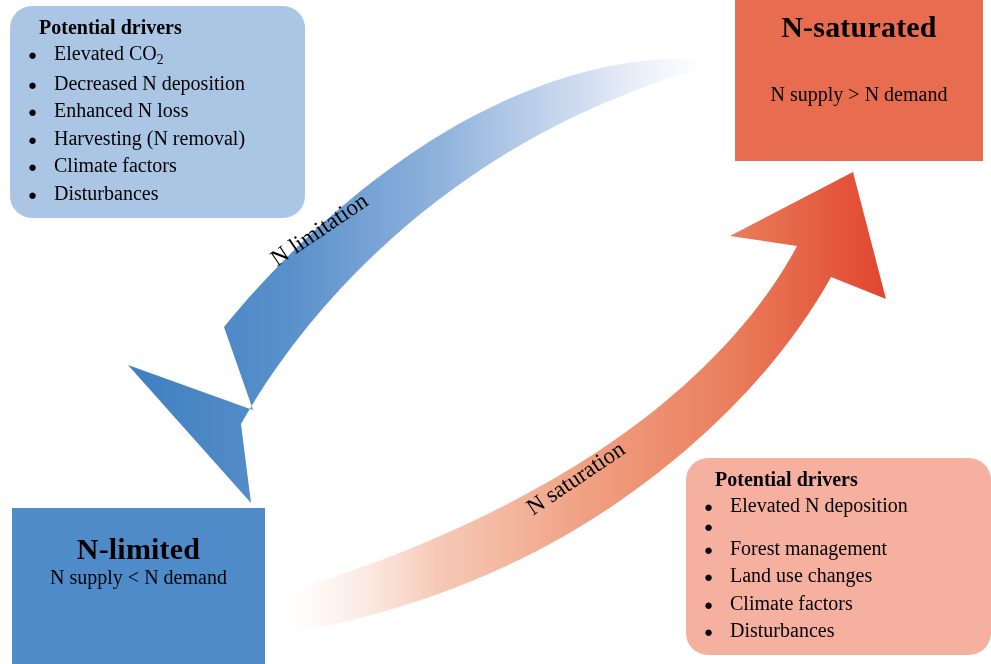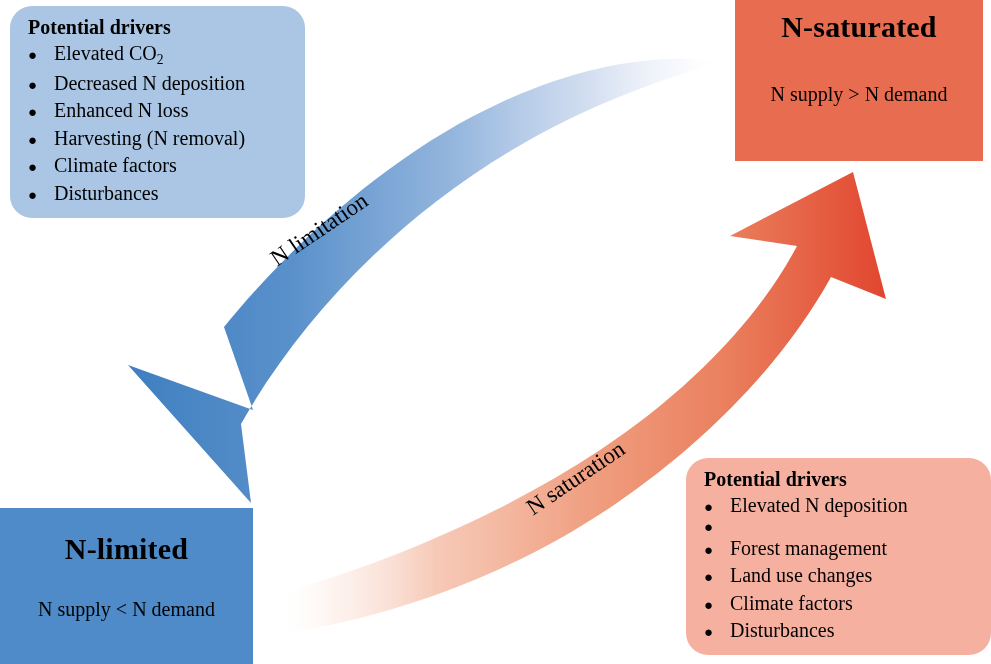--- a/index.html
+++ b/index.html
@@ -52,40 +52,40 @@
     width: 248px;
     height: 161px;
     background: #e86c4f;
     justify-content: flex-start;
     padding-top: 10px;
   }
   #box-n-saturated .state-sub { margin-top: 39px; }
 
   
   #box-n-limited {
-    left: 0px;
+    left: 12px;
     top: 508px;
     width: 253px;
     height: 156px;
     background: #4e8bc8;
     justify-content: flex-start;
     padding-top: 24px;
   }
-  #box-n-limited .state-sub { margin-top: 32px; }
+  #box-n-limited .state-sub { }
 
   
   .drivers-box {
     border-radius: 22px;
     padding: 8px 16px 10px 18px;
     color: #000000;
   }
   .drivers-title {
     font-weight: bold;
     font-size: 20px;
-    margin: 2px 0 1px 0;
+    margin: 2px 0 1px 11px;
     white-space: nowrap;
   }
   .drivers-list {
     list-style: none;
     margin: 0;
     padding: 0;
   }
   .drivers-list li {
     font-size: 20px;
     line-height: 1.38;

